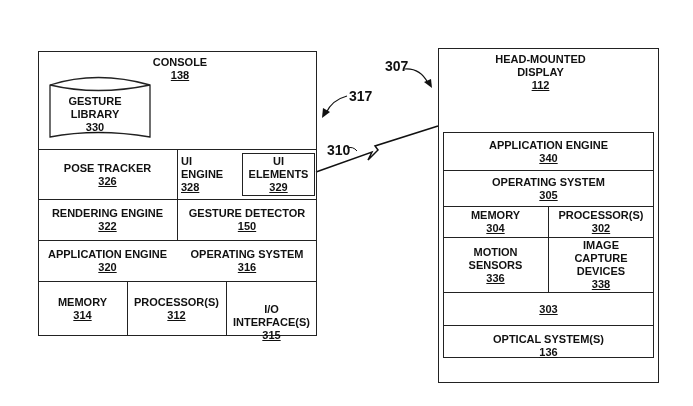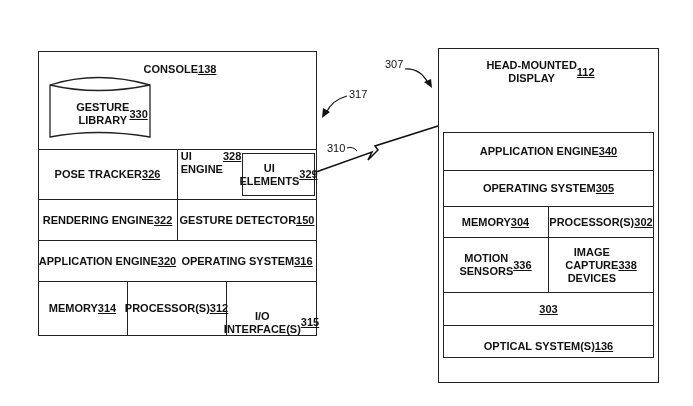--- a/index.html
+++ b/index.html
@@ -1,26 +1,26 @@
 <!DOCTYPE html>
 <html><head>
 <meta charset="utf-8">
 <style>
   html, body { margin:0; padding:0; background:#fff; }
   body { width:693px; height:406px; position:relative; overflow:hidden;
          font-family:"Liberation Sans", sans-serif; color:#111; }
   .box { position:absolute; border:1.5px solid #222; box-sizing:border-box; background:#fff; }
-  .cell { position:absolute; box-sizing:border-box; display:flex; flex-direction:row;
+  .cell { position:absolute; box-sizing:border-box; display:flex; flex-direction:column;
           align-items:center; justify-content:center; text-align:center;
           font-weight:bold; font-size:11px; line-height:13px; }
   .num { text-decoration:underline; }
   .lbl { white-space:pre-line; }
   .hl { position:absolute; height:0; border-top:1.5px solid #222; }
   .vl { position:absolute; width:0; border-left:1.5px solid #222; }
-  .ref { position:absolute; font-weight:normal; font-size:11px;text-align:center; }
+  .ref { position:absolute; font-weight:bold; font-size:14px;text-align:center; }
   svg { position:absolute; left:0; top:0; }
 </style>
 </head>
 <body>
 
 <svg width="693" height="406">
   <path d="M316,172 L372,152 L368,160 L378,150 L375,146 L438,126" fill="none" stroke="#111" stroke-width="1.5"></path>
   <path d="M347,148 Q353,146 357,151" fill="none" stroke="#111" stroke-width="1"></path>
   <path d="M347,96 Q332,100 326,113" fill="none" stroke="#111" stroke-width="1.2"></path>
   <polygon points="322,118 323,108 330,112" fill="#111"></polygon>
@@ -32,21 +32,21 @@
 
 <span class="ref" style="left:349px;top:88px">317</span>
 <span class="ref" style="left:385px;top:58px">307</span>
 <span class="ref" style="left:327px;top:142px">310</span>
 
 <div class="box" style="left:38px;top:51px;width:279px;height:285px;background:transparent"></div>
 <div class="cell" style="left:130px;top:55px;width:100px;height:28px">
   <span>CONSOLE</span>
   <span class="num">138</span>
 </div>
-<div class="cell" style="left:50px;top:92px;width:124px;height:44px">
+<div class="cell" style="left:33px;top:92px;width:124px;height:44px">
   <span class="lbl">GESTURE
 LIBRARY</span>
   <span class="num">330</span>
 </div>
 
 <div class="hl" style="left:38px;top:149px;width:279px"></div>
 <div class="hl" style="left:38px;top:199px;width:279px"></div>
 <div class="hl" style="left:38px;top:240px;width:279px"></div>
 <div class="hl" style="left:38px;top:281px;width:279px"></div>
 <div class="vl" style="left:177px;top:149px;height:92px"></div>

